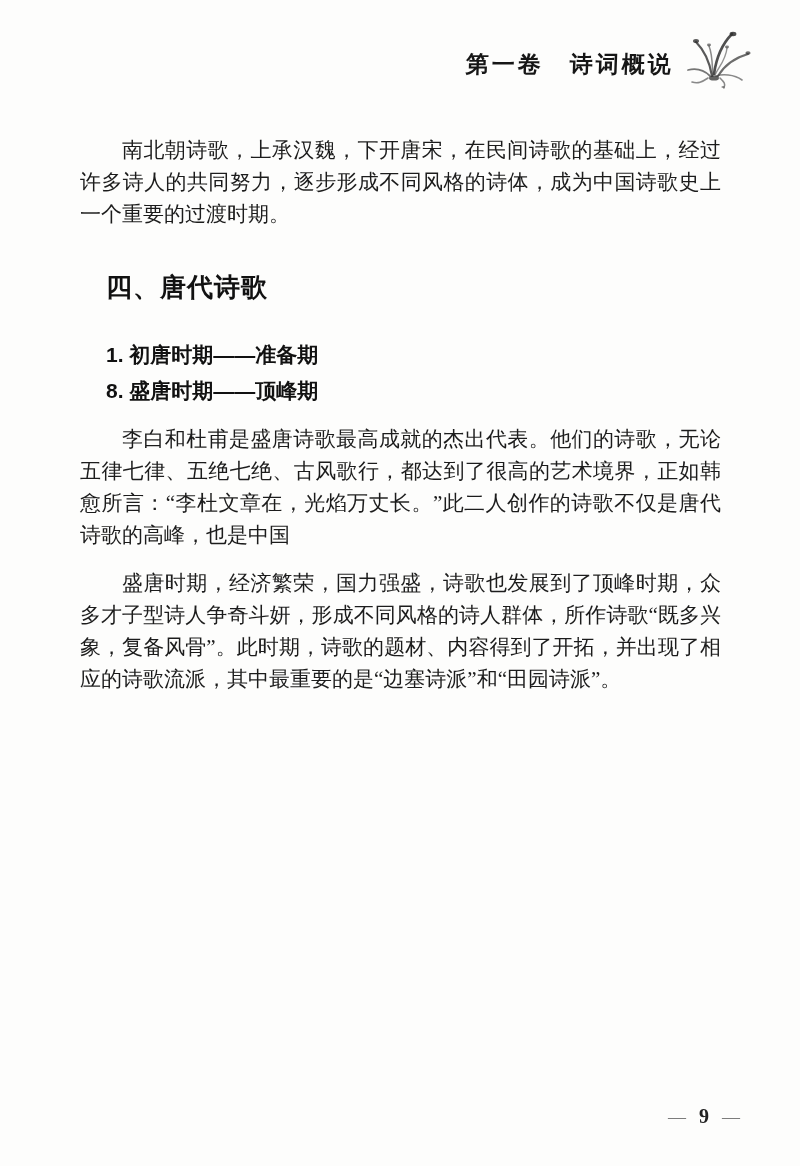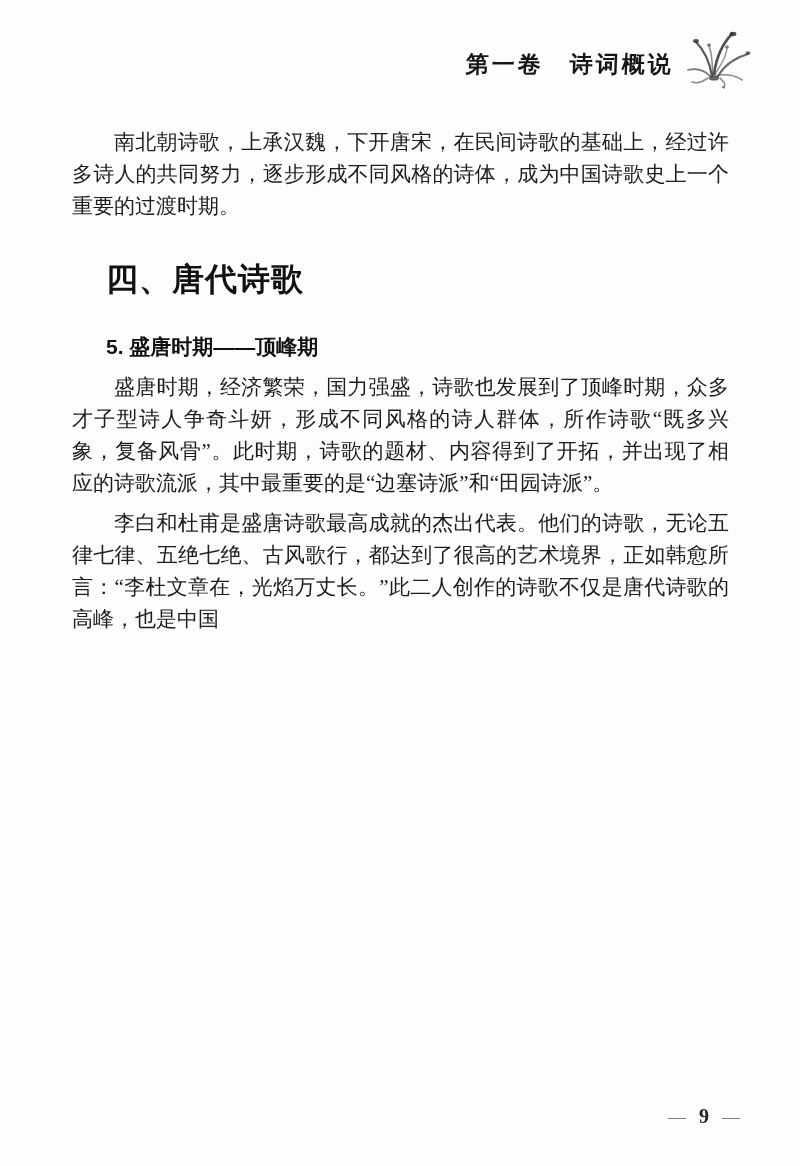--- a/index.html
+++ b/index.html
@@ -26,25 +26,25 @@
     padding-top:14px;
   }
   .decoration{width:82px;height:66px;flex:0 0 auto;}
   
   .body-text{
     position:absolute;top:118px;left:64px;width:673px;
     font-size:21px;line-height:32px;
     text-align:justify;
     color:#1c1c1c;
   }
-  .body-text p{margin:8px;text-indent:2em;}
+  .body-text p{margin:16px;text-indent:2em;}
   .section-heading{
     margin:39px 0 34px 42px;
     font-family:"Liberation Sans","DejaVu Sans",sans-serif;
-    font-size:32px;line-height:36px;font-weight:bold;
+    font-size:26px;line-height:36px;font-weight:bold;
     color:#111;
     letter-spacing:1px;
   }
   .sub-heading{
     margin:4px 0 0 0;
     font-family:"Liberation Sans","DejaVu Sans",sans-serif;
     font-size:21px;line-height:32px;font-weight:bold;
     text-indent:2em;
     color:#111;
   }
@@ -85,23 +85,24 @@
         <ellipse cx="45" cy="23" rx="2" ry="1.4" opacity="0.6"></ellipse>
         <ellipse cx="32" cy="54" rx="5" ry="2.6" opacity="0.75"></ellipse>
         <ellipse cx="41" cy="63" rx="1.6" ry="1.1" opacity="0.5"></ellipse>
       </g>
     </svg>
   </div>
 
   <div class="body-text">
     <p>南北朝诗歌，上承汉魏，下开唐宋，在民间诗歌的基础上，经过许多诗人的共同努力，逐步形成不同风格的诗体，成为中国诗歌史上一个重要的过渡时期。</p>
     <div class="section-heading">四、唐代诗歌</div>
-    <div class="sub-heading">5. 盛唐时期——顶峰期</div>
+    <div class="sub-heading">1. 初唐时期——准备期</div>
+    <div class="sub-heading">8. 盛唐时期——顶峰期</div>
+    <p>李白和杜甫是盛唐诗歌最高成就的杰出代表。他们的诗歌，无论五律七律、五绝七绝、古风歌行，都达到了很高的艺术境界，正如韩愈所言：“李杜文章在，光焰万丈长。”此二人创作的诗歌不仅是唐代诗歌的高峰，也是中国</p>
     <p>盛唐时期，经济繁荣，国力强盛，诗歌也发展到了顶峰时期，众多才子型诗人争奇斗妍，形成不同风格的诗人群体，所作诗歌“既多兴象，复备风骨”。此时期，诗歌的题材、内容得到了开拓，并出现了相应的诗歌流派，其中最重要的是“边塞诗派”和“田园诗派”。</p>
-    <p>李白和杜甫是盛唐诗歌最高成就的杰出代表。他们的诗歌，无论五律七律、五绝七绝、古风歌行，都达到了很高的艺术境界，正如韩愈所言：“李杜文章在，光焰万丈长。”此二人创作的诗歌不仅是唐代诗歌的高峰，也是中国</p>
   </div>
 
   <div class="page-footer">
     <span class="dash">—</span>
     <span class="num">9</span>
     <span class="dash">—</span>
   </div>
 
 </div>
 

